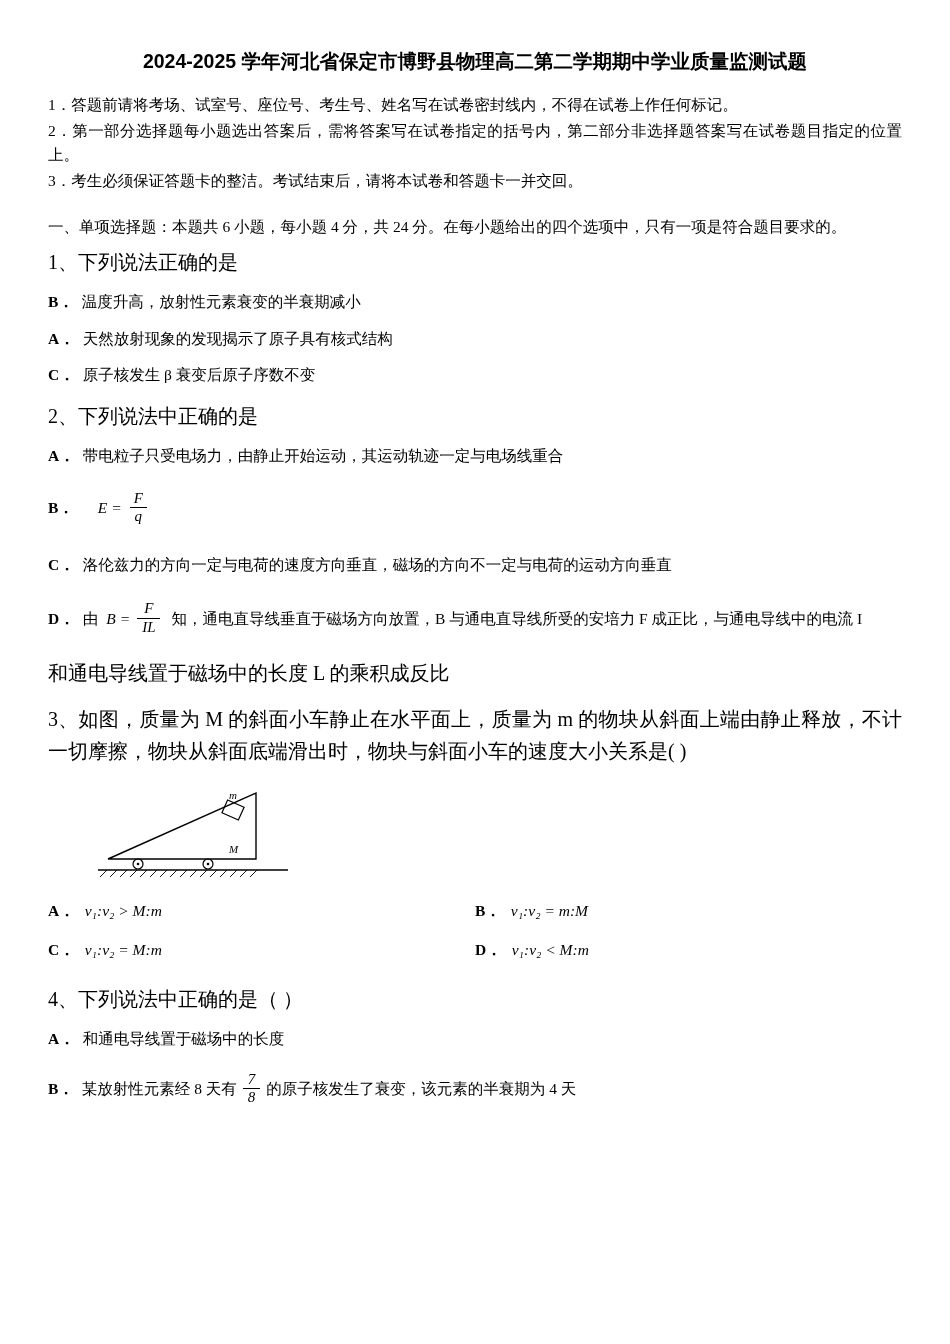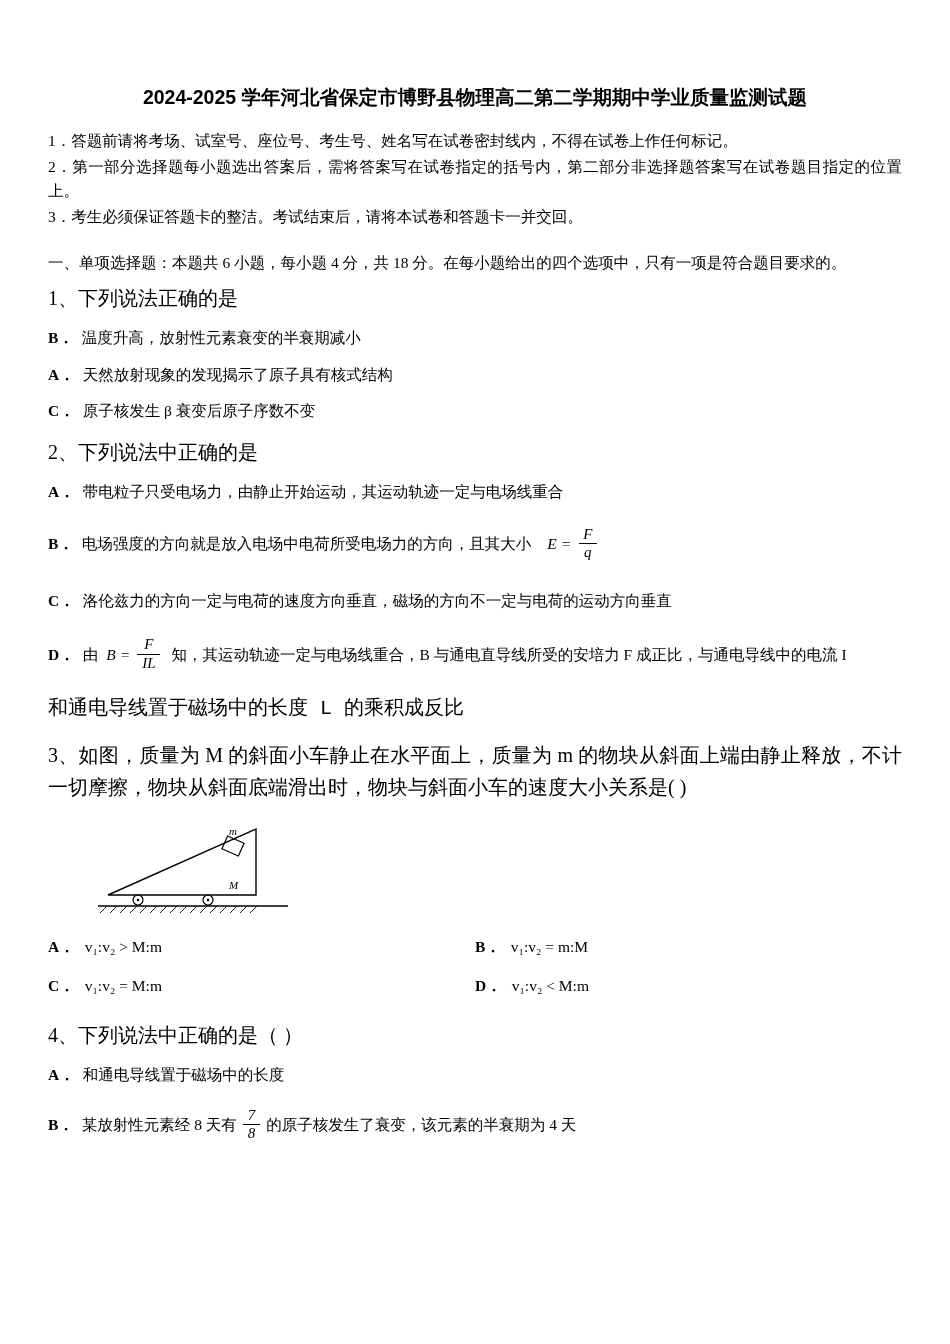--- a/index.html
+++ b/index.html
@@ -12,21 +12,21 @@
     background: #ffffff;
     font-family: "Liberation Serif", serif;
     color: #000000;
     overflow: hidden;
   }
   .page {
     position: relative;
     width: 950px;
     height: 1344px;
     box-sizing: border-box;
-    padding: 84px 48px 0 48px;
+    padding: 48px 48px 0 48px;
   }
   .doc-title {
     font-family: "Liberation Sans", sans-serif;
     font-weight: bold;
     font-size: 19.5px;
     text-align: center;
     letter-spacing: 0px;
     margin: 0 0 18px 0;
     white-space: nowrap;
   }
@@ -100,21 +100,21 @@
     row-gap: 18px;
     margin-top: 20px;
     margin-left: 0px;
     font-size: 15.5px;
   }
   .opts-grid .cell {
     display: flex;
     align-items: baseline;
   }
   .opts-grid .cell .lbl { font-weight: bold; margin-right: 10px; }
-  .mvar { }
+  .mvar { font-style: italic; }
 
   
   .figure {
     margin: 14px 0 0 50px;
     width: 190px;
     height: 100px;
     position: relative;
   }
   .q4-frac-line {
     display: flex;
@@ -126,35 +126,34 @@
 <body>
 
 <div class="page">
 
   <h1 class="doc-title">2024-2025 学年河北省保定市博野县物理高二第二学期期中学业质量监测试题</h1>
 
   <div class="notice-line">1．答题前请将考场、试室号、座位号、考生号、姓名写在试卷密封线内，不得在试卷上作任何标记。</div>
   <div class="notice-line">2．第一部分选择题每小题选出答案后，需将答案写在试卷指定的括号内，第二部分非选择题答案写在试卷题目指定的位置上。</div>
   <div class="notice-line">3．考生必须保证答题卡的整洁。考试结束后，请将本试卷和答题卡一并交回。</div>
 
-  <div class="section-head">一、单项选择题：本题共 6 小题，每小题 4 分，共 18 分。在每小题给出的四个选项中，只有一项是符合题目要求的。</div>
+  <div class="section-head">一、单项选择题：本题共 6 小题，每小题 4 分，共 24 分。在每小题给出的四个选项中，只有一项是符合题目要求的。</div>
 
   <div class="q-stem"><span>1、</span><span>下列说法正确的是</span></div>
 
   <div class="opt"><span class="lbl">B．</span><span>温度升高，放射性元素衰变的半衰期减小</span></div>
   <div class="opt"><span class="lbl">A．</span><span>天然放射现象的发现揭示了原子具有核式结构</span></div>
   <div class="opt"><span class="lbl">C．</span><span>原子核发生 β 衰变后原子序数不变</span></div>
 
   <div class="q-stem"><span>2、</span><span>下列说法中正确的是</span></div>
 
   <div class="opt"><span class="lbl">A．</span><span>带电粒子只受电场力，由静止开始运动，其运动轨迹一定与电场线重合</span></div>
 
   <div class="opt opt-inline" style="margin-top:22px;margin-bottom:26px;">
     <span class="lbl">B．</span>
-    <span>电场强度的方向就是放入电场中电荷所受电场力的方向，且其大小</span>
     <span class="eq-wrap" style="margin-left:16px;">
       <span>E</span>
       <span class="eqsym">=</span>
       <span class="frac">
         <span class="num">F</span>
         <span class="den">q</span>
       </span>
     </span>
   </div>
 
@@ -164,23 +163,23 @@
     <span class="lbl">D．</span>
     <span>由</span>
     <span class="eq-wrap" style="margin:0 8px;">
       <span>B</span>
       <span class="eqsym">=</span>
       <span class="frac">
         <span class="num">F</span>
         <span class="den">IL</span>
       </span>
     </span>
-    <span>知，其运动轨迹一定与电场线重合，B 与通电直导线所受的安培力 F 成正比，与通电导线中的电流 I</span>
-  </div>
-  <div class="q-stem" style="margin-top:20px;font-family:Liberation Mono, monospace;">和通电导线置于磁场中的长度 L 的乘积成反比</div>
+    <span>知，通电直导线垂直于磁场方向放置，B 与通电直导线所受的安培力 F 成正比，与通电导线中的电流 I</span>
+  </div>
+  <div class="q-stem" style="margin-top:20px;">和通电导线置于磁场中的长度 L 的乘积成反比</div>
 
   <div class="q-stem" style="margin-top:14px;"><span>3、</span><span>如图，质量为 M 的斜面小车静止在水平面上，质量为 m 的物块从斜面上端由静止释放，不计一切摩擦，物块从斜面底端滑出时，物块与斜面小车的速度大小关系是(        )</span></div>
 
   <div class="figure">
     <svg width="190" height="100" viewBox="0 0 190 100">
       <polygon points="10,78 158,78 158,12" fill="none" stroke="#000" stroke-width="1.4"></polygon>
       <rect x="126" y="22" width="18" height="14" fill="none" stroke="#000" stroke-width="1.2" transform="rotate(24 135 29)"></rect>
       <circle cx="40" cy="83" r="5" fill="none" stroke="#000" stroke-width="1.2"></circle>
       <circle cx="40" cy="83" r="1.3" fill="#000"></circle>
       <circle cx="110" cy="83" r="5" fill="none" stroke="#000" stroke-width="1.2"></circle>

